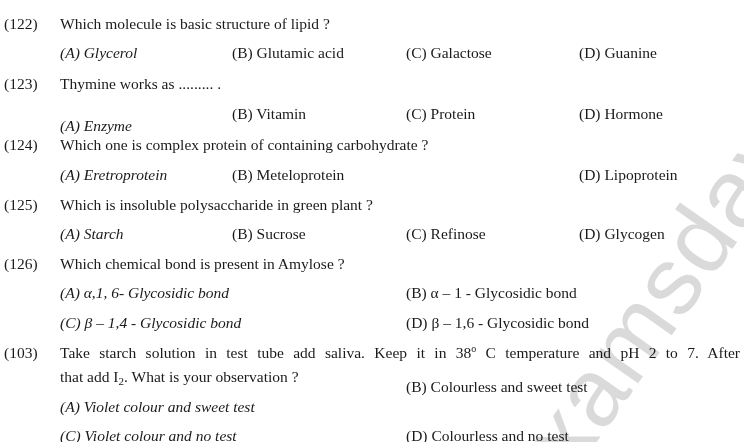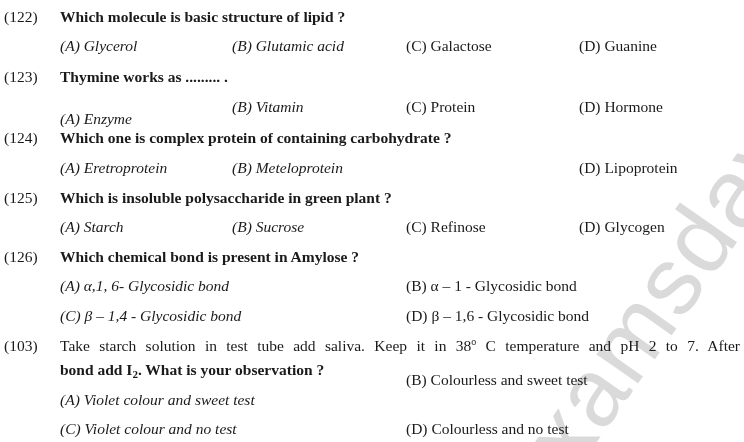--- a/index.html
+++ b/index.html
@@ -1,25 +1,25 @@
 <!DOCTYPE html>
 <html><head>
 <meta charset="utf-8">
 <style>
   html, body { margin: 0; padding: 0; background: #ffffff; }
   body {
     width: 744px; height: 442px; position: relative; overflow: hidden;
     font-family: "Liberation Serif", "DejaVu Serif", serif;
     color: #1a1a1a; font-size: 15.5px;
   }
-  .line { position: absolute; white-space: nowrap; line-height: 20px; }
+  .line { position: absolute; white-space: nowrap; line-height: 20px; margin-top: 7px; }
   .qnum { left: 4px; }
-  .qtext { left: 60px; font-weight: bold; }
+  .qtext { left: 60px; }
   .c1 { left: 60px; font-style: italic; }
-  .c2 { left: 232px; font-style: italic; }
+  .c2 { left: 232px; }
   .c3 { left: 406px; }
   .c4 { left: 579px; }
   .justify { left: 60px; width: 680px; text-align: justify; text-align-last: justify; }
   sub { font-size: 11px; vertical-align: -3px; line-height: 0; }
   sup { font-size: 10px; vertical-align: 6px; line-height: 0; }
   .watermark {
     position: absolute; left: 420px; top: 250px;
     font-family: "Liberation Sans", "DejaVu Sans", sans-serif;
     font-size: 96px; color: #d4d4d4; opacity: 0.85;
     transform: rotate(-55deg); transform-origin: left top;
@@ -64,19 +64,19 @@
 
   <div class="line qnum" style="top:247px">(126)</div>
   <div class="line qtext" style="top:247px">Which chemical bond is present in Amylose ?</div>
   <div class="line c1" style="top:276px">(A) α,1, 6- Glycosidic bond</div>
   <div class="line c3" style="top:276px">(B) α – 1 - Glycosidic bond</div>
   <div class="line c1" style="top:306px">(C) β – 1,4 - Glycosidic bond</div>
   <div class="line c3" style="top:306px">(D) β – 1,6 - Glycosidic bond</div>
 
   <div class="line qnum" style="top:336px">(103)</div>
   <div class="line justify" style="top:336px"><span>Take starch solution in test tube add saliva. Keep it in 38</span><sup>o</sup><span> C temperature and pH 2 to 7. After</span></div>
-  <div class="line qtext" style="top:360px"><span>bond add I</span><sub>2</sub><span>. What is your observation ?</span></div>
+  <div class="line qtext" style="top:360px"><span>that add I</span><sub>2</sub><span>. What is your observation ?</span></div>
   <div class="line c1" style="top:390px">(A) Violet colour and sweet test</div>
   <div class="line c3" style="top:370px">(B) Colourless and sweet test</div>
   <div class="line c1" style="top:419px">(C) Violet colour and no test</div>
   <div class="line c3" style="top:419px">(D) Colourless and no test</div>
 
 </div>
 
 </body></html>

